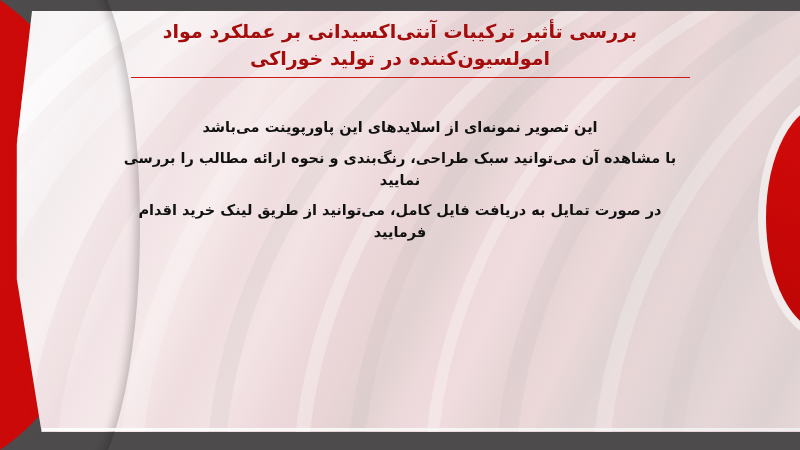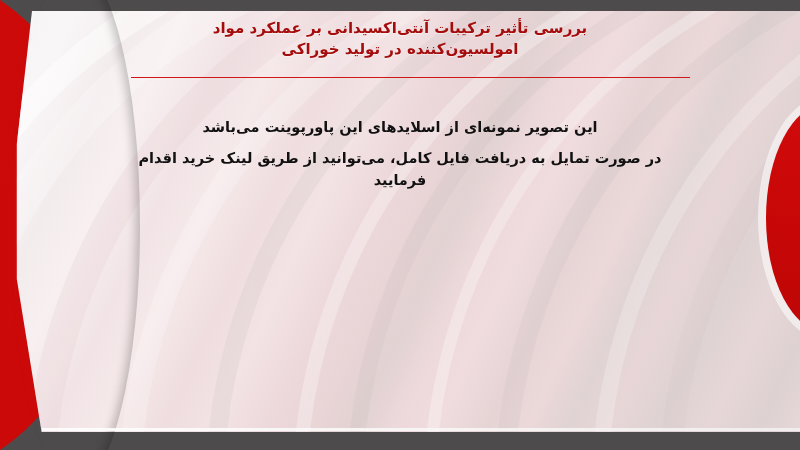--- a/index.html
+++ b/index.html
@@ -158,21 +158,21 @@
   .title-block {
     position: absolute;
     right: 110px;
     top: 18px;
     width: 580px;
     text-align: center;
   }
   .title-text {
     margin: 0;
     font-family: "DejaVu Sans", "Liberation Sans", sans-serif;
-    font-size: 15px;
+    font-size: 19px;
     line-height: 1.42;
     font-weight: 700;
     color: #a50d0d;
     direction: rtl;
     unicode-bidi: isolate;
     white-space: pre-line;
     text-shadow: 0 1px 0 rgba(255,255,255,0.45);
   }
   .title-rule {
     position: absolute;
@@ -242,16 +242,17 @@
 
   <div class="title-block">
     <h1 class="title-text">بررسی تأثیر ترکیبات آنتی‌اکسیدانی بر عملکرد مواد
 امولسیون‌کننده در تولید خوراکی</h1>
   </div>
 
   <div class="title-rule"></div>
 
   <div class="body-block">
     <p class="body-line">این تصویر نمونه‌ای از اسلایدهای این پاورپوینت می‌باشد</p>
+    <p class="body-line">با مشاهده آن می‌توانید سبک طراحی، رنگ‌بندی و نحوه ارائه مطالب را بررسی نمایید</p>
     <p class="body-line">در صورت تمایل به دریافت فایل کامل، می‌توانید از طریق لینک خرید اقدام فرمایید</p>
   </div>
 
 </div>
 
 </body></html>

